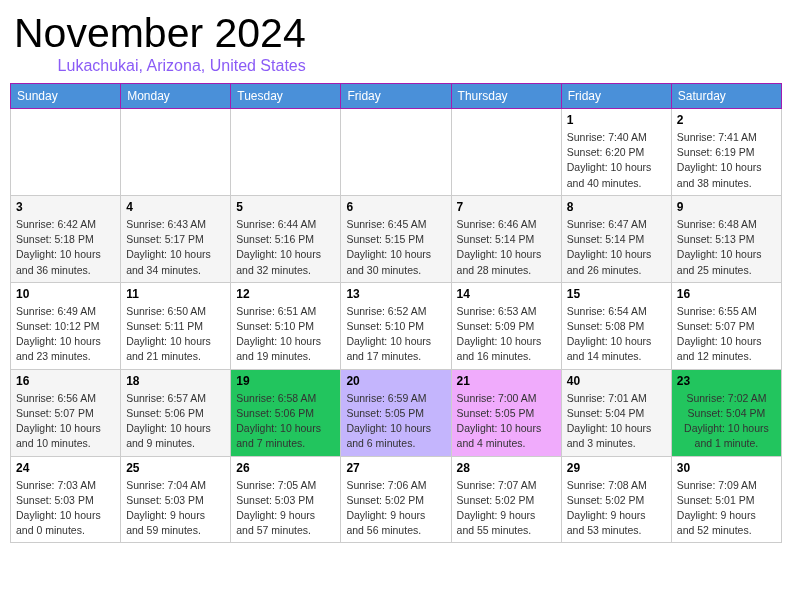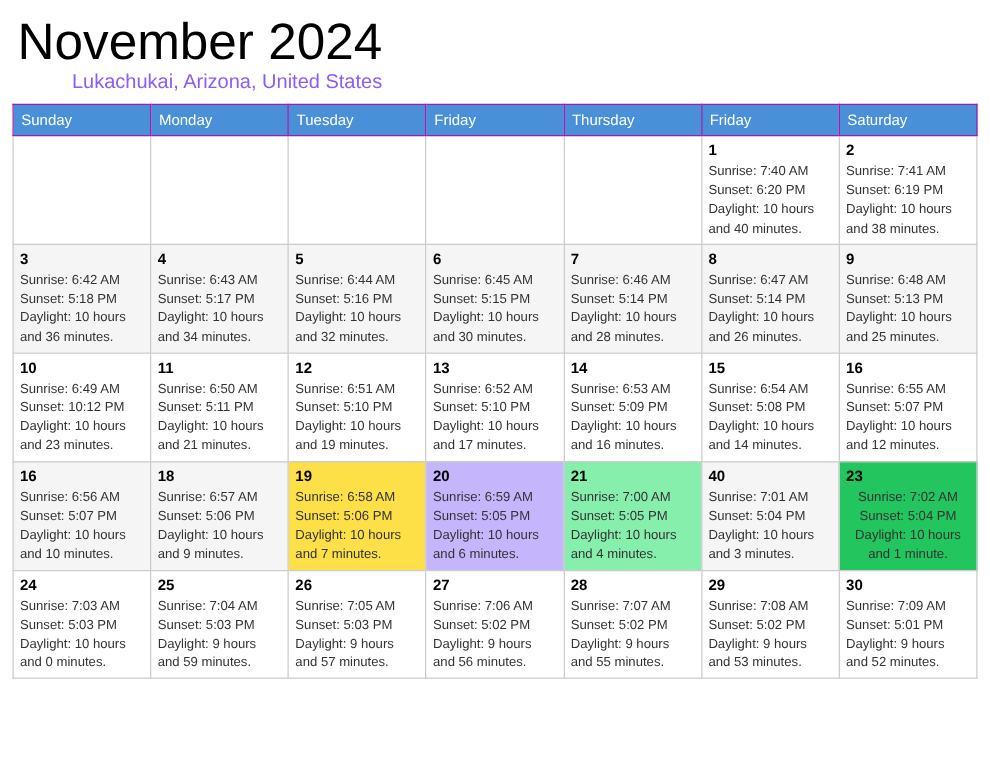--- a/index.html
+++ b/index.html
@@ -229,35 +229,35 @@
 Daylight: 10 hours
 and 10 minutes.</div>
         </td>
         <td style="background: rgb(245, 245, 245);">
           <span class="day-num">18</span>
           <div class="day-info" style="white-space: pre-line;">Sunrise: 6:57 AM
 Sunset: 5:06 PM
 Daylight: 10 hours
 and 9 minutes.</div>
         </td>
-        <td style="background: #fde047;">
+        <td style="background: #22c55e;">
           <span class="day-num">19</span>
           <div class="day-info" style="white-space: pre-line;">Sunrise: 6:58 AM
 Sunset: 5:06 PM
 Daylight: 10 hours
 and 7 minutes.</div>
         </td>
         <td style="background: #c4b5fd;">
           <span class="day-num">20</span>
           <div class="day-info" style="white-space: pre-line;">Sunrise: 6:59 AM
 Sunset: 5:05 PM
 Daylight: 10 hours
 and 6 minutes.</div>
         </td>
-        <td style="background: #86efac;">
+        <td style="background: #f0abfc;">
           <span class="day-num">21</span>
           <div class="day-info" style="white-space: pre-line;">Sunrise: 7:00 AM
 Sunset: 5:05 PM
 Daylight: 10 hours
 and 4 minutes.</div>
         </td>
         <td style="background: rgb(245, 245, 245);">
           <span class="day-num">40</span>
           <div class="day-info" style="white-space: pre-line;">Sunrise: 7:01 AM
 Sunset: 5:04 PM

